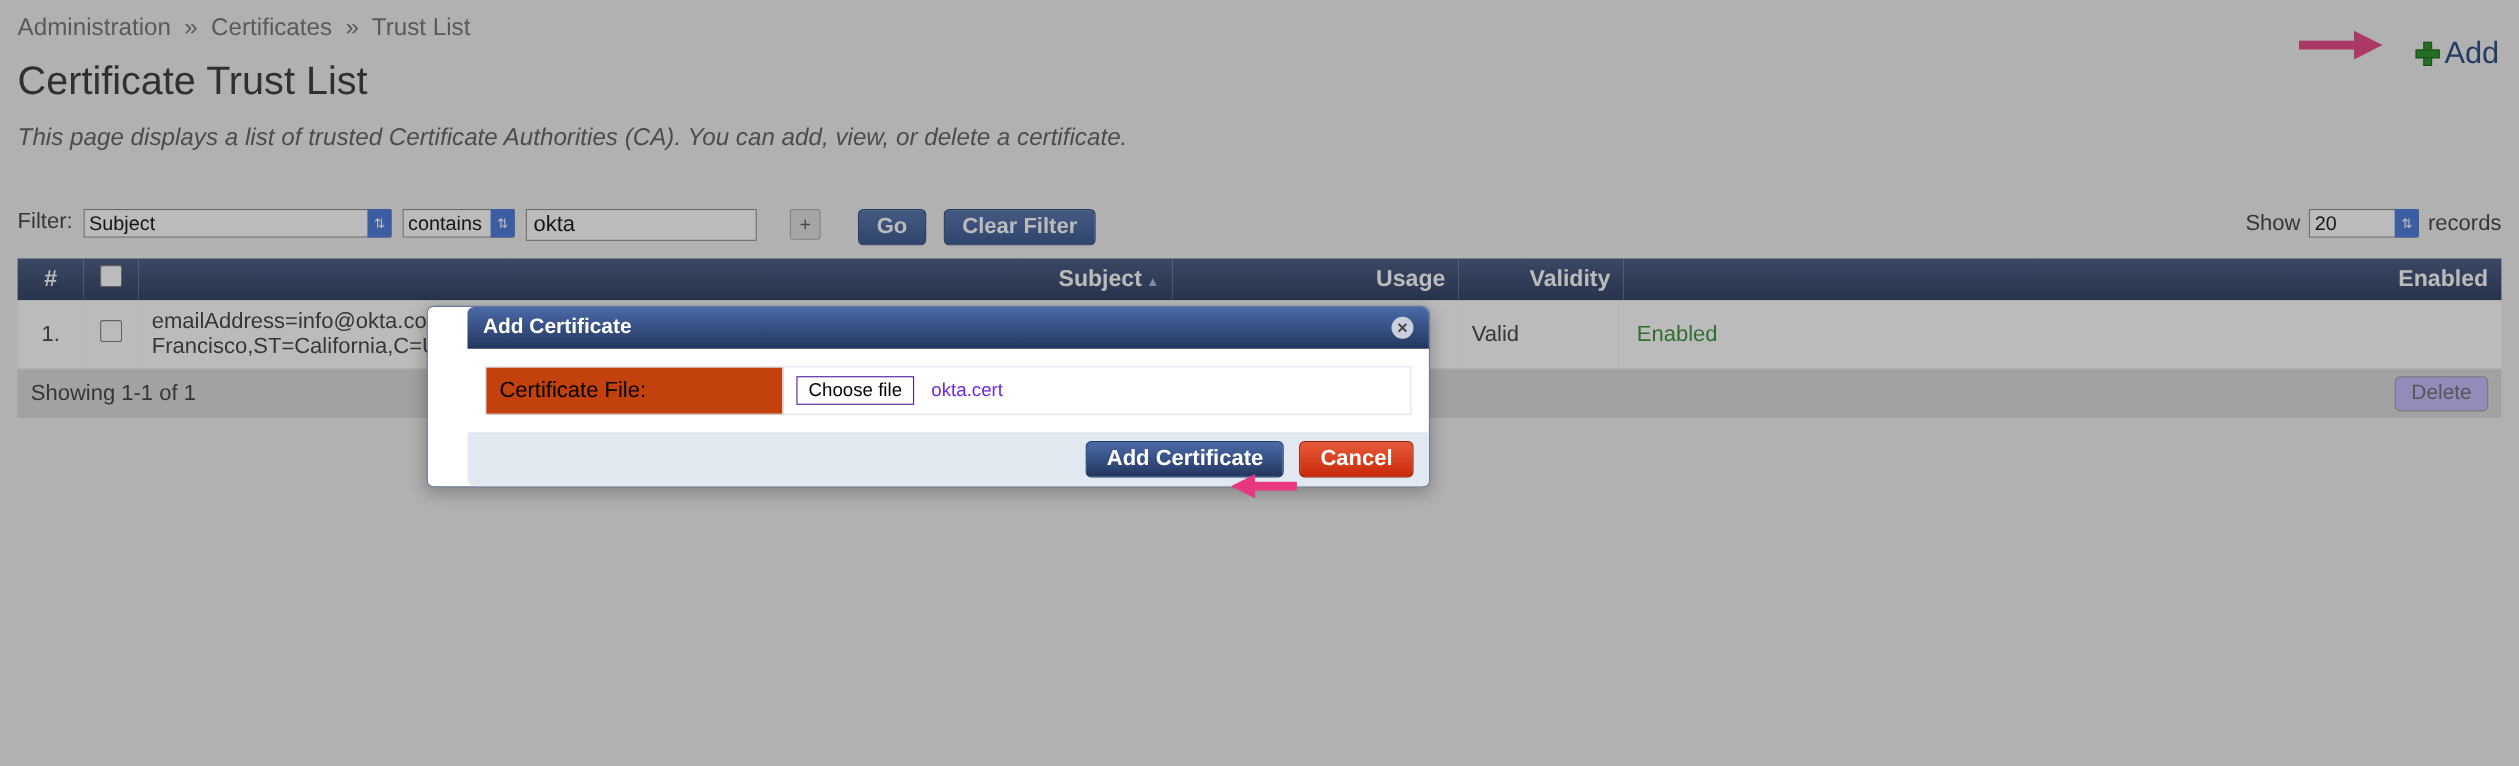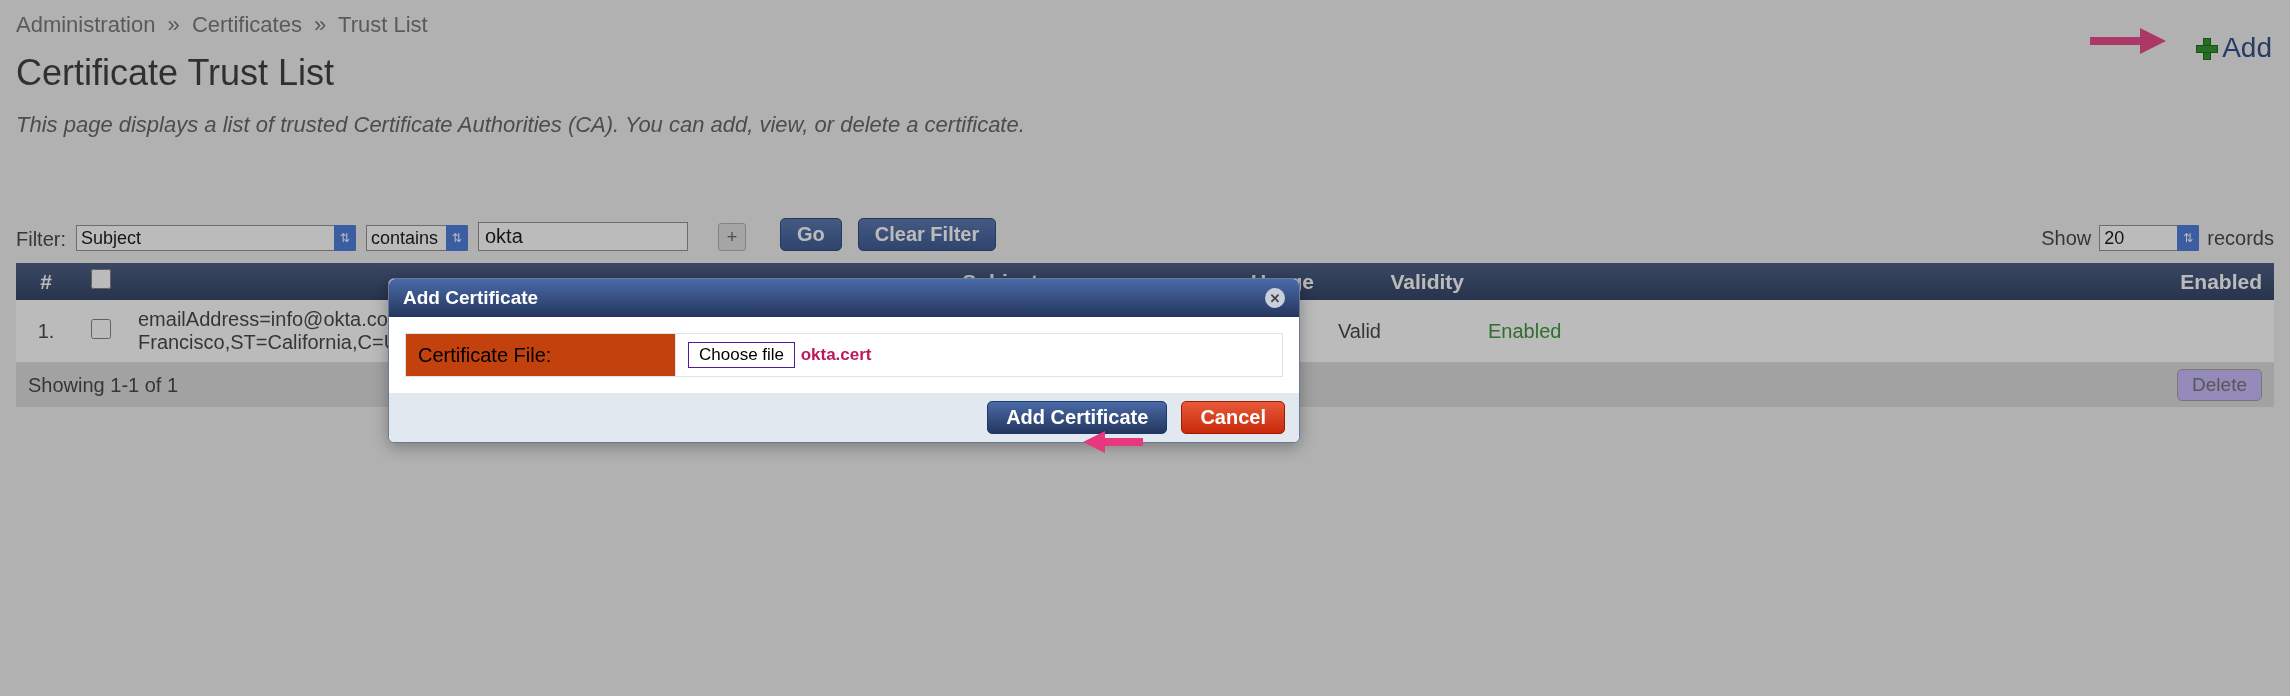--- a/index.html
+++ b/index.html
@@ -83,22 +83,22 @@
   left: 50px; top: 0;
   width: 0; height: 0;
   border-top: 13px solid transparent;
   border-bottom: 13px solid transparent;
   border-left: 26px solid #e6377f;
 }
 .arrow-add { top: 28px; right: 120px; }
 
 .filter-row {
   display: flex;
-  align-items: flex-end;
-  margin-top: 80px;
+  align-items: flex-start;
+  margin-top: 52px;
   gap: 10px;
 }
 .filter-row .lbl { font-size: 20px; }
 .filter-row select, select.recsel {
   font-size: 18px;
   padding: 2px 4px;
   border: 1px solid #888;
   background: #fff;
   -webkit-appearance: none;
   appearance: none;
@@ -199,20 +199,21 @@
 .dialog {
   position: absolute;
   z-index: 10;
   top: 278px;
   left: 388px;
   width: 912px;
   background: #fff;
   border: 1px solid #6a7a9a;
   border-radius: 6px;
   box-shadow: 0 4px 16px rgba(0,0,0,0.3);
+  padding-left: 36px;
 }
 .dialog-title {
   background: linear-gradient(#4a6aa8, #24365e);
   color: #fff;
   font-weight: bold;
   font-size: 19px;
   padding: 8px 14px;
   border-radius: 6px 6px 0 0;
   display: flex;
   align-items: center;
@@ -232,21 +233,21 @@
 .form-table td { border: 1px solid #dce3ee; padding: 8px 12px; font-size: 20px; }
 .form-table td:first-child { width: 270px; background: #c2410c; }
 .choose-btn {
   border: 1px solid #4c1d95;
   background: #fff;
   border-radius: 0;
   padding: 2px 10px;
   font-size: 17px;
   cursor: pointer;
 }
-.filename { font-size: 17px; color: #be185d; font-weight: bold; }
+.filename { margin-left: 10px; font-size: 17px; color: #6d28d9; }
 .usage-opts { display: flex; gap: 28px; align-items: center; }
 .usage-opts label { display: flex; align-items: center; gap: 6px; }
 .chk {
   width: 20px; height: 20px;
   border: 1px solid #aaa;
   border-radius: 4px;
   display: inline-flex; align-items: center; justify-content: center;
   background: #fff;
 }
 .chk.checked {

